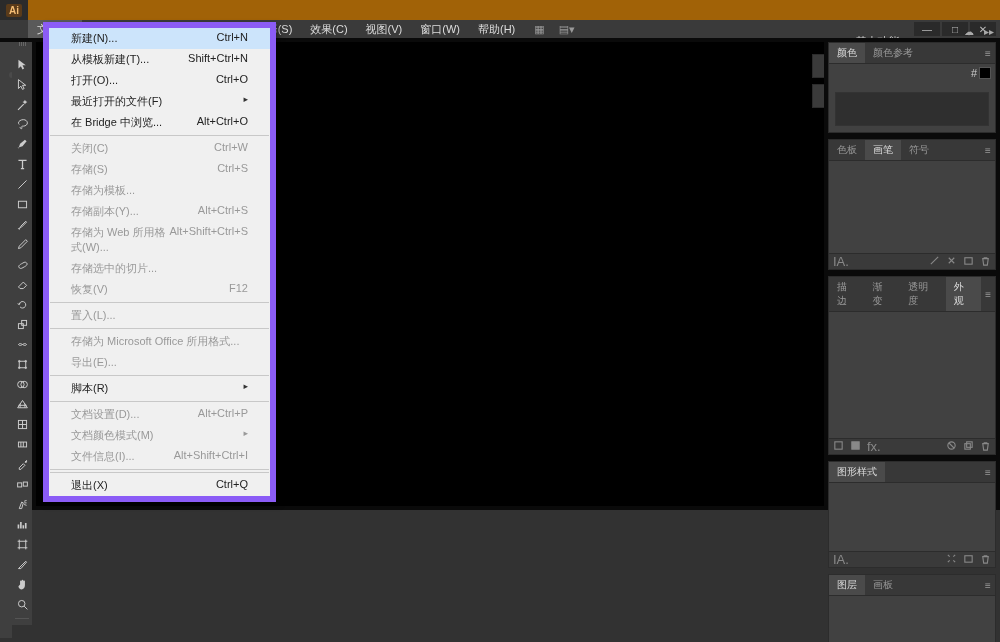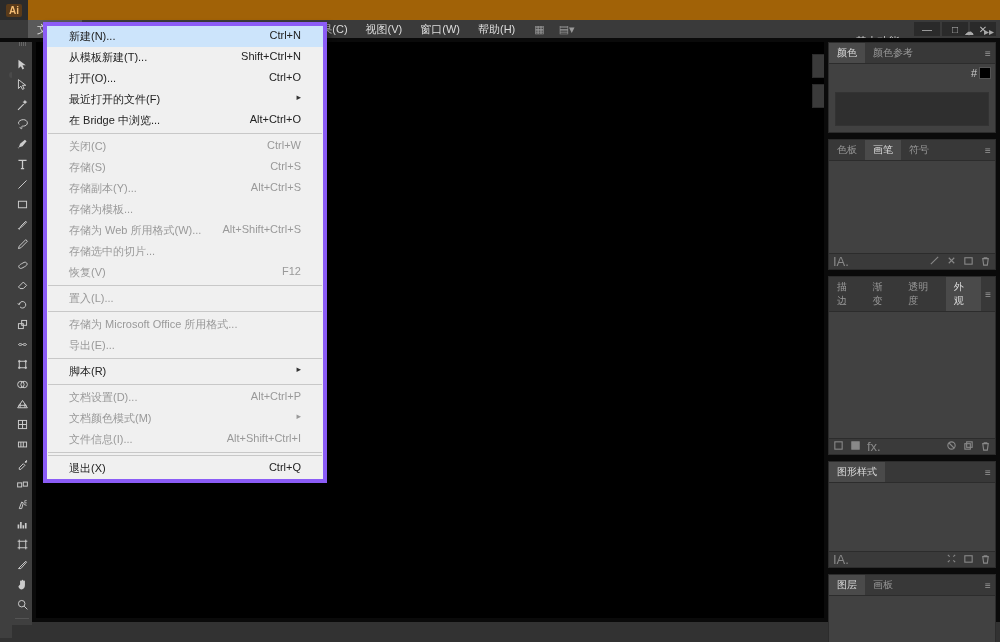--- a/index.html
+++ b/index.html
@@ -9,21 +9,21 @@
   .ai-badge { background: #5a3b1a; color: #f4bd75; font-weight: bold; font-size: 10px; padding: 1px 3px; border-radius: 2px; }
   .menubar { height: 18px; background: #3a3a3a; display: flex; align-items: center; padding-left: 28px; position: relative; }
   .menu-item { padding: 2px 9px; color: #ddd; font-size: 11px; cursor: default; }
   .menu-item.active { background: #5a5a5a; }
   .menubar-icons { display:flex; gap:14px; align-items:center; padding-left:10px; }
   .menubar-icons span { color:#999; font-size:11px; }
   .win-controls { position: absolute; right: 4px; top: 2px; display: flex; gap: 2px; }
   .win-ctrl { width: 26px; height: 14px; background: #2a2a2a; color: #bbb; display: flex; align-items: center; justify-content: center; font-size: 10px; }
   .workspace-label { position: absolute; right: 92px; top: 14px; color: #ccc; font-size: 11px; }
 
-  .body-area { position: relative; height: 584px; background: #0a0a0a; }
+  .body-area { position: relative; height: 472px; background: #0a0a0a; }
   .tool-gutter { position:absolute; left:0; top:4px; width:12px; height:596px; background:#3f3f3f; }
   .tool-gutter::before{content:"";position:absolute;right:-3px;top:30px;width:6px;height:6px;border-radius:3px;background:#4a4a4a;}
   .toolbar { position: absolute; left: 12px; top: 4px; width: 20px; background: #3f3f3f; display: flex; flex-direction: column; align-items: center; padding: 4px 0; gap: 4px; }
   .tool-stripe{position:absolute;left:0;right:0;top:0;height:6px;display:flex;justify-content:center;gap:1px;}
   .tool-stripe span{width:1px;height:4px;background:#666;}
   .tool { width: 16px; height: 16px; color: #ccc; display: flex; align-items: center; justify-content: center; font-size: 11px; position: relative; }
   .tool svg { width: 13px; height: 13px; fill: none; stroke: #ccc; stroke-width: 1.2; }
   .tool.fill svg { fill:#ccc; stroke:none; }
   .tool-divider { width: 14px; height: 1px; background: #555; margin: 2px 0; }
 
@@ -44,21 +44,21 @@
   .footer-ico { color:#888; font-size:13px; }
   .footer-ico svg{width:11px;height:11px;fill:none;stroke:#888;stroke-width:1.2;}
   .color-hash { position:absolute; right:18px; top:3px; color:#ccc; font-size:11px; }
   .color-swatch { position:absolute; right:4px; top:3px; width:12px; height:12px; background:#000; border:1px solid #555;}
   .color-display{position:absolute;left:6px;top:28px;right:6px;bottom:6px;border:1px solid #333;background:#2f2f2f;}
 
   .collapse-tab { position: absolute; right: 176px; top: 16px; width: 12px; height: 24px; background: #3a3a3a; border: 1px solid #2c2c2c; border-right: none; }
   .collapse-tab2 { position: absolute; right: 176px; top: 46px; width: 12px; height: 24px; background: #3a3a3a; border: 1px solid #2c2c2c; border-right: none; }
 
   
-  .dropdown { position: absolute; left: 43px; top: 22px; width: 284px; background: #f0f0f0; border: 4px solid #8b5cf6; box-shadow: 3px 3px 6px rgba(0,0,0,.4); z-index: 50; }
+  .dropdown { position: absolute; left: 43px; top: 22px; width: 233px; background: #f0f0f0; border: 6px solid #8b5cf6; box-shadow: 3px 3px 6px rgba(0,0,0,.4); z-index: 50; }
   .dd-row { display: flex; justify-content: space-between; padding: 3px 22px 3px 22px; color: #222; font-size: 11px; cursor: default; }
   .dd-row.highlight { background: #cce4fb; }
   .dd-row.disabled { color: #999; }
   .dd-sep { height: 1px; background: #c8c8c8; margin: 2px 1px; }
   .dd-sub::after { content: "▸"; font-size: 9px; color: #333; }
   .dd-row.disabled.dd-sub::after { color: #999; }
 
   
   .annotation { position: absolute; z-index: 60; pointer-events: none; }
   .topright-icons{position:absolute;right:6px;top:26px;display:flex;gap:10px;}
@@ -405,25 +405,25 @@
     <div class="dd-sep"></div>
     <div class="dd-row disabled">
       <span>关闭(C)</span>
       <span>Ctrl+W</span>
     </div>
     <div class="dd-row disabled">
       <span>存储(S)</span>
       <span>Ctrl+S</span>
     </div>
     <div class="dd-row disabled">
+      <span>存储为模板...</span>
+    </div>
+    <div class="dd-row disabled">
       <span>存储副本(Y)...</span>
       <span>Alt+Ctrl+S</span>
-    </div>
-    <div class="dd-row disabled">
-      <span>存储为模板...</span>
     </div>
     <div class="dd-row disabled">
       <span>存储为 Web 所用格式(W)...</span>
       <span>Alt+Shift+Ctrl+S</span>
     </div>
     <div class="dd-row disabled">
       <span>存储选中的切片...</span>
     </div>
     <div class="dd-row disabled">
       <span>恢复(V)</span>

